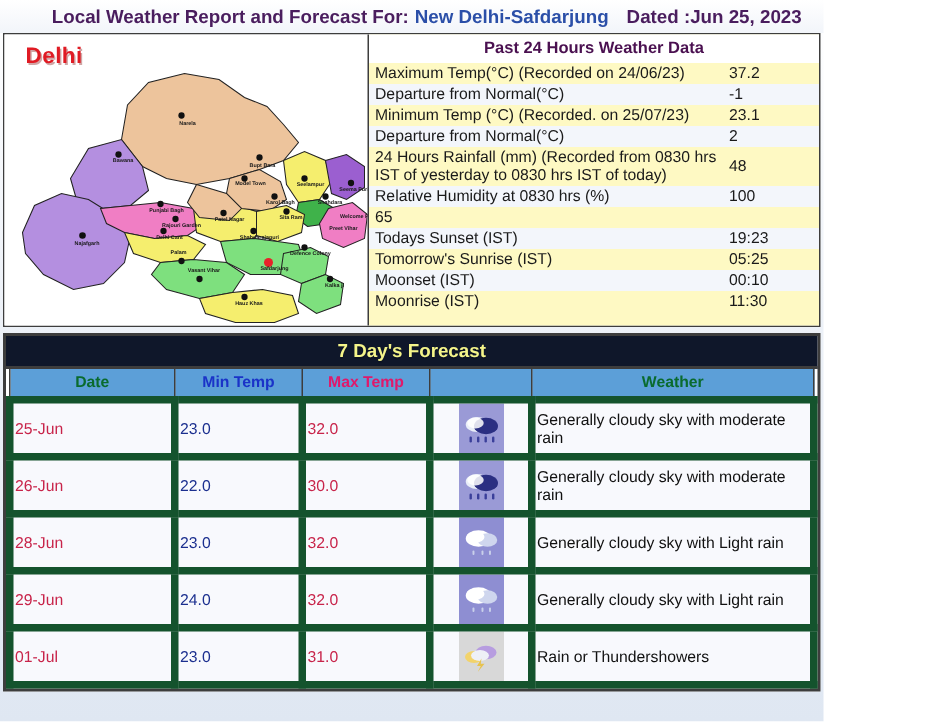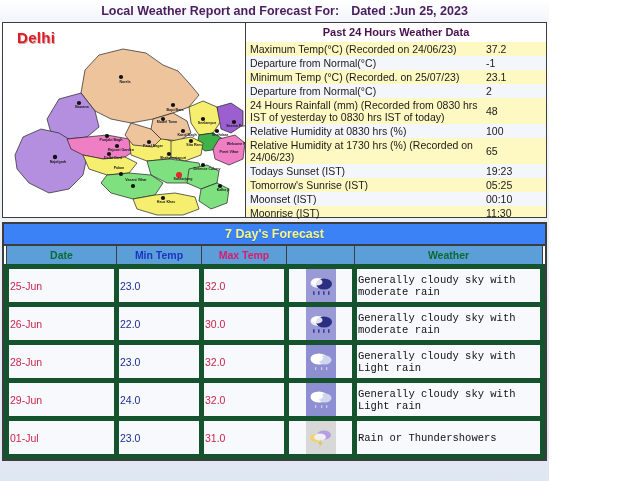--- a/index.html
+++ b/index.html
@@ -96,21 +96,21 @@
   .drow .val { width: 54px; text-align: left; }
   .drow.tall { min-height: 25px; }
 
   
   .forecast {
     margin: 4px 2px 2px;
     border: 2px solid #3d3d3d;
     background: #ffffff;
   }
   .fc-title {
-    background: #3b82f6;
+    background: #0f172a;
     color: #f5f58a;
     font-size: 12.5px;
     font-weight: bold;
     text-align: center;
     padding: 3px 0;
     border-bottom: 2px solid #3d3d3d;
     text-shadow: 0 1px 0 rgba(0,0,0,.18);
   }
   table.fc {
     width: 100%;
@@ -134,39 +134,40 @@
   table.fc td {
     border: 5px solid #14532d;
     font-size: 10.5px;
     text-align: left;
     height: 33px;
     background: #f8f9fd;
   }
   td.d-date { color: #c8244a; }
   td.d-min  { color: #1b2f8f; }
   td.d-max  { color: #c8244a; }
-  td.d-wx   { color: #111111; background: #f8f9fd; font-family: Liberation Mono, monospace; }
+  td.d-wx   { color: #111111; background: #f8f9fd; }
   td.d-icon { padding: 0; background: #ffffff; }
 
   .iconwrap {
     width: 30px; height: 33px;
     margin: 0 auto;
     display: flex; align-items: center; justify-content: center;
   }
   .ic-rain  { background: #9a9ad6; }
   .ic-light { background: #8e8ed2; }
   .ic-thund { background: #d8d8d8; }
 </style>
 </head>
 <body>
 
 <div id="page">
 
   <div class="titlebar">
     <span class="t-prefix">Local Weather Report and Forecast For:</span>
+    <span class="t-station">New Delhi-Safdarjung</span>
     <span class="t-dated">Dated :Jun 25, 2023</span>
   </div>
 
   <div class="upper">
 
     <div class="mappanel">
       <div class="delhi-label">Delhi</div>
       <svg class="mapsvg" width="243" height="194" viewBox="0 0 243 194">
         <g stroke="#222" stroke-width="0.7">
 
@@ -278,21 +279,20 @@
           </div>
           <div class="drow tall">
             <span class="lbl">24 Hours Rainfall (mm) (Recorded from 0830 hrs IST of yesterday to 0830 hrs IST of today)</span>
             <span class="val">48</span>
           </div>
           <div class="drow alt">
             <span class="lbl">Relative Humidity at 0830 hrs (%)</span>
             <span class="val">100</span>
           </div>
           <div class="drow">
-            <span class="lbl">Relative Humidity at 1730 hrs (%) (Recorded on 24/06/23)</span>
             <span class="val">65</span>
           </div>
           <div class="drow alt">
             <span class="lbl">Todays Sunset (IST)</span>
             <span class="val">19:23</span>
           </div>
           <div class="drow">
             <span class="lbl">Tomorrow's Sunrise (IST)</span>
             <span class="val">05:25</span>
           </div>

